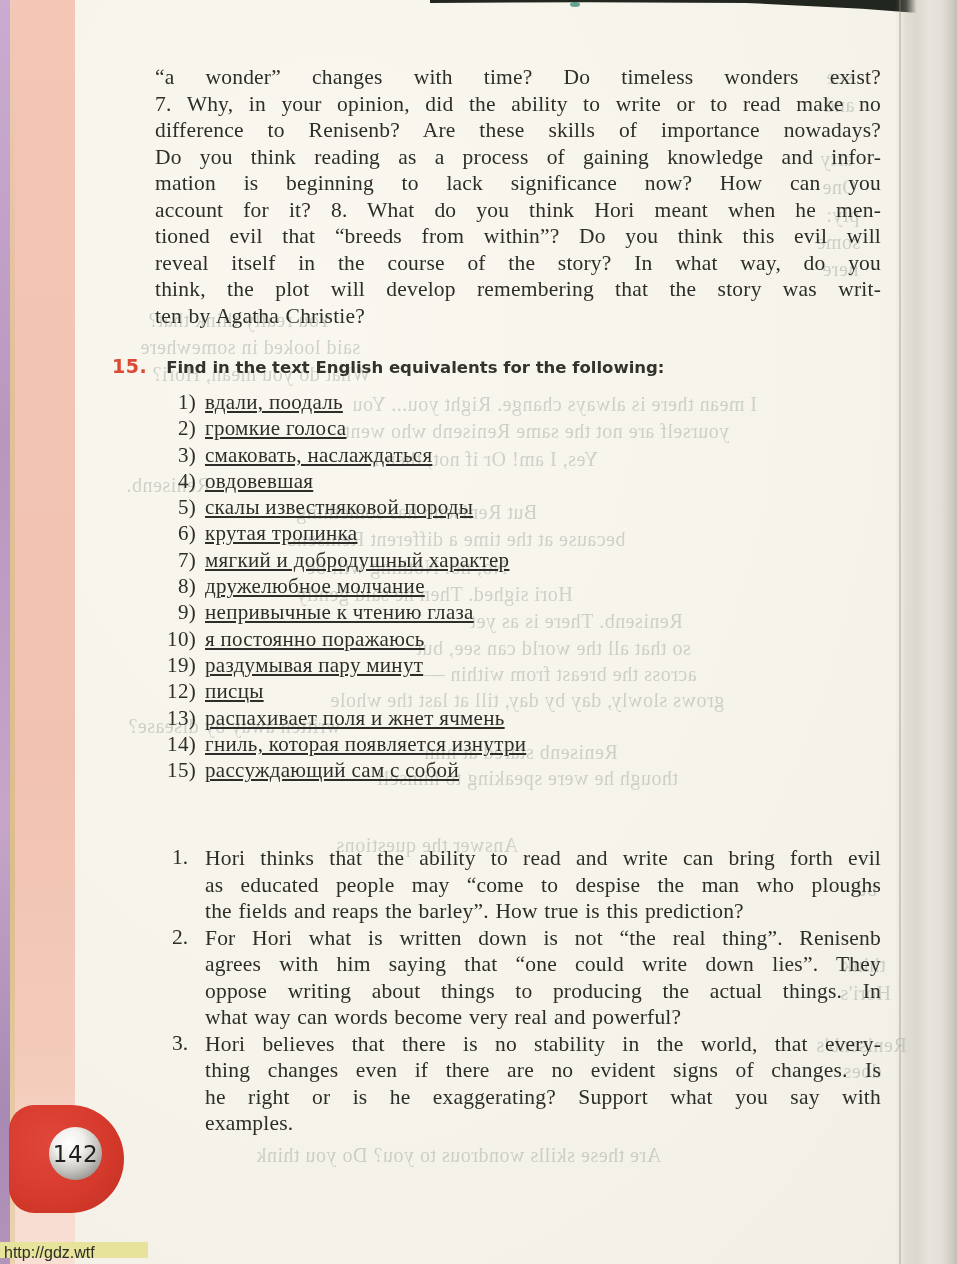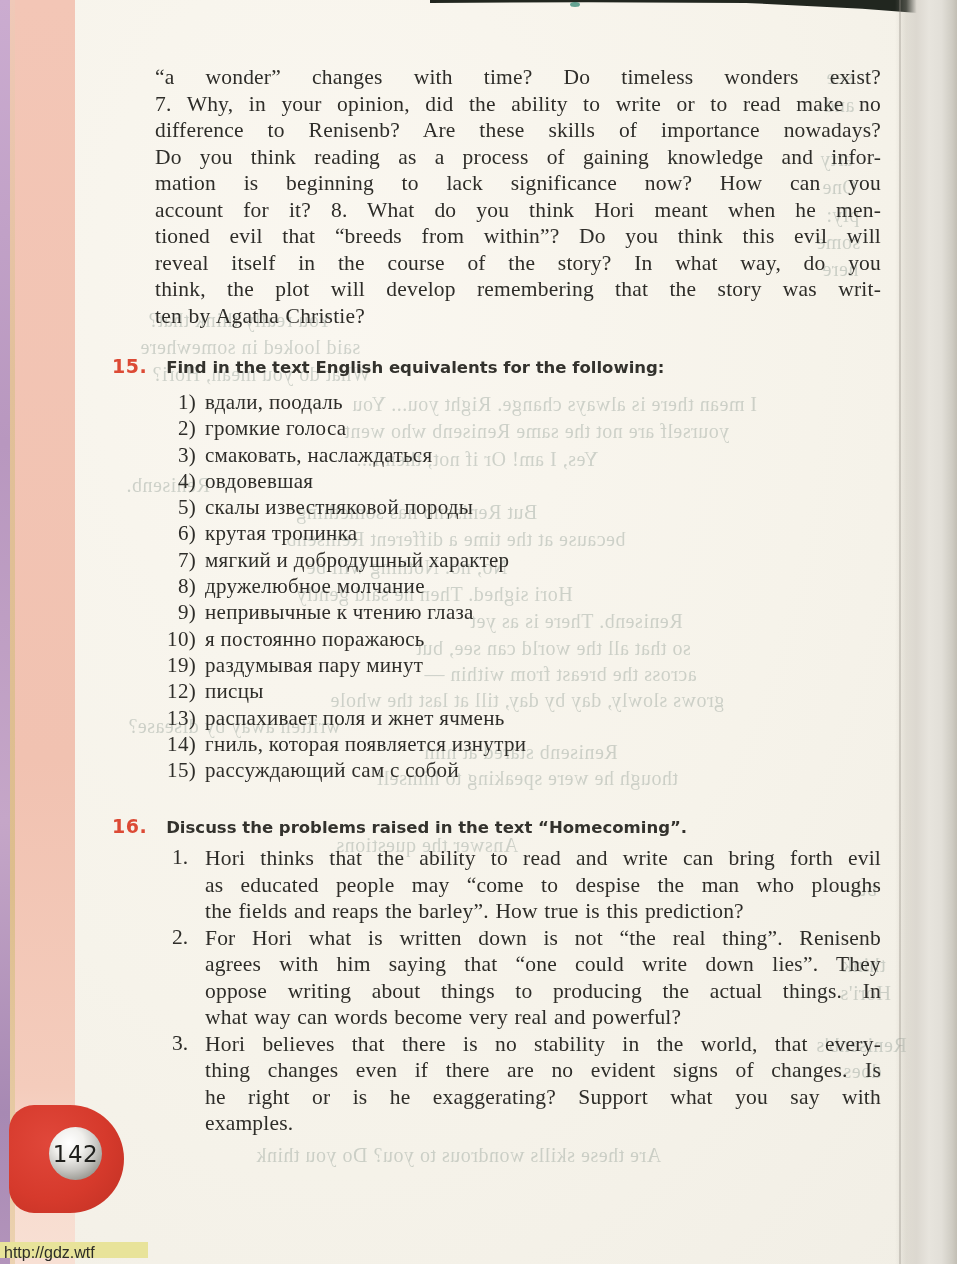--- a/index.html
+++ b/index.html
@@ -33,21 +33,21 @@
     font-size:21.5px;letter-spacing:.2px;word-spacing:1px;}
   .jlines .jline:last-child{text-align-last:left;}
   .intro{left:155px;top:64px;width:726px;}
   
   .ex-head{position:absolute;left:112px;font-family:"DejaVu Sans","Liberation Sans",sans-serif;font-weight:bold;white-space:nowrap;}
   .h15{top:355px;} .h16{top:815px;}
   .ex-head .num{color:var(--exercise-number-red,#dc4a35);font-size:19px;margin-right:19px;letter-spacing:.5px;}
   .ex-head .title{font-size:16.5px;color:#33322d;}
   
   .vlist{position:absolute;left:158px;top:389px;}
-  .vitem{line-height:26.3px;font-size:21px;letter-spacing:.3px;}
+  .vitem{line-height:26.3px;font-size:21px;letter-spacing:.3px;text-decoration:underline;}
   .vnum{display:inline-block;width:38px;text-align:right;margin-right:9px;}
   
   .dlist{position:absolute;left:205px;top:845px;width:676px;}
   .ditem{position:relative;}
   .dnum{position:absolute;left:-33px;top:0;font-size:21.5px;}
   
   .badge{position:absolute;left:9px;top:1105px;width:115px;height:108px;
     background:radial-gradient(circle at 35% 35%, #e0473a 0%, var(--badge-red,#d63a2c) 55%, #c03023 100%);
     border-radius:26px 56px 56px 26px;}
   .badge-sphere{position:absolute;left:49px;top:1127px;width:53px;height:53px;border-radius:50%;
@@ -168,23 +168,20 @@
         <span class="vnum">13)</span><span class="vtext">распахивает поля и жнет ячмень</span>
       </div>
       <div class="vitem">
         <span class="vnum">14)</span><span class="vtext">гниль, которая появляется изнутри</span>
       </div>
       <div class="vitem">
         <span class="vnum">15)</span><span class="vtext">рассуждающий сам с собой</span>
       </div>
     </div>
 
-  <div class="ex-head h16">
-    <span class="num">16.</span><span class="title">Discuss the problems raised in the text “Homecoming”.</span>
-  </div>
   <div class="dlist">
 
   <div class="ditem">
         <span class="dnum">1.</span>
         <div class="dlines jlines" style="position:relative;">
 
         <div class="jline">Hori thinks that the ability to read and write can bring forth evil</div>
           <div class="jline">as educated people may “come to despise the man who ploughs</div>
           <div class="jline">the fields and reaps the barley”. How true is this prediction?</div>
         </div>

